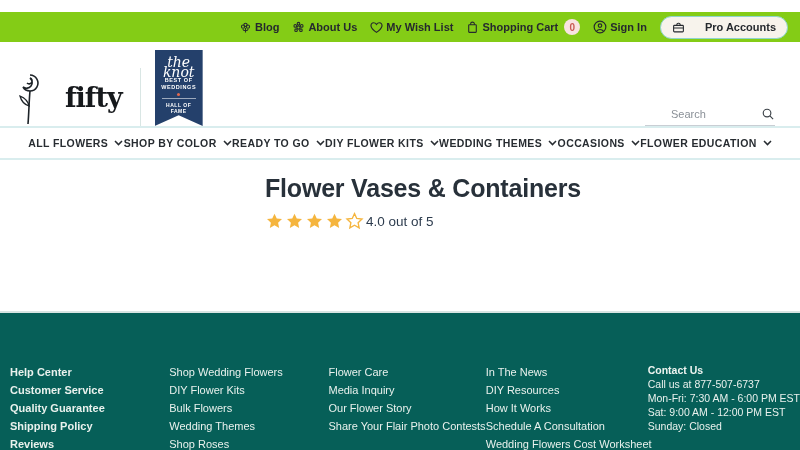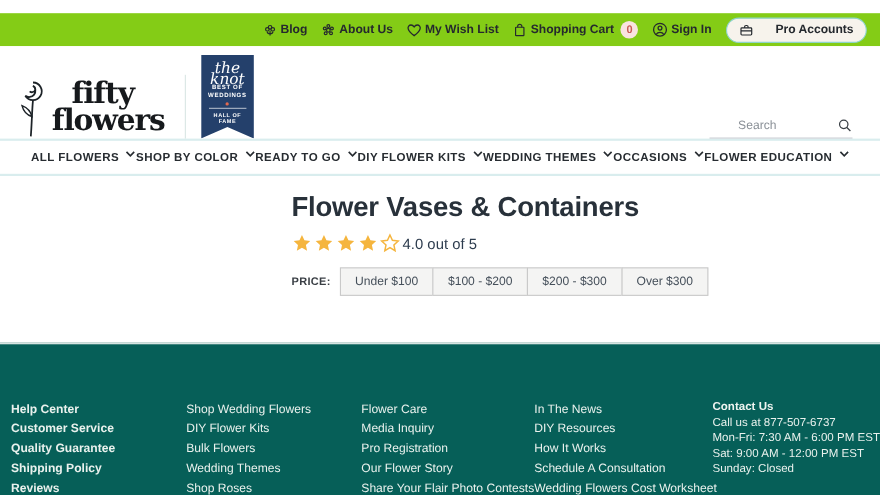--- a/index.html
+++ b/index.html
@@ -37,21 +37,21 @@
   .search-wrap { margin-left:auto; display:flex; align-items:center; gap:8px;
     border-bottom:1px solid #c9ced4; padding-bottom:4px; width:130px; margin-right:10px; }
   .search-input { border:none; outline:none; background:transparent; width:100%;
     font-size:11px; color:#555; padding-left:26px; }
   .search-input::placeholder { color:#8a9097; }
 
   
   .nav { height:34px; border-top:2px solid #d9edee; border-bottom:2px solid #d9edee;
     display:flex; align-items:center; justify-content:space-around; padding:0 28px;
     background:#fff; }
-  .nav-item { display:flex; gap:6px; font-size:10.5px; font-weight:700;
+  .nav-item { display:flex; align-items:center; gap:6px; font-size:10.5px; font-weight:700;
     letter-spacing:.4px; color:#272c31; cursor:pointer; white-space:nowrap; }
 
   
   .main { height:151px; padding:14px 0 0 265px; background:#fff; }
   .page-title { font-size:25px; font-weight:600; color:#28313a; letter-spacing:-.2px; }
   .rating-row { display:flex; align-items:center; margin-top:9px; }
   .stars { display:flex; gap:1px; }
   .rating-text { font-size:13.5px; color:#2d3c4e; margin-left:2px; }
   .price-row { display:flex; align-items:center; margin-top:13px; }
   .price-label { font-size:10px; font-weight:700; color:#3a3f45; letter-spacing:.3px;
@@ -132,21 +132,20 @@
 
 <div class="header">
   <div class="logo">
     <svg width="30" height="56" viewBox="0 0 30 56" fill="none" stroke="#1d2328" stroke-width="1.6">
         <path d="M15 13m0-8a8 8 0 1 1-7 12a5.5 5.5 0 1 0 7-9a3 3 0 1 1-3 5"></path>
         <path d="M15 21C14 31 14 42 13 54"></path>
         <path d="M14 36c-6-2-8-6-9-10 5 2 8 5 9 10z" stroke-width="1.3"></path>
       </svg>
     <div class="logo-text">
       <div class="logo-l1">fifty</div>
-      <div class="logo-l2">flowers</div>
     </div>
   </div>
   <div class="hdr-divider"></div>
   <div class="knot-badge">
     <div class="knot-script">the knot</div>
     <div class="knot-line">BEST OF</div>
     <div class="knot-line">WEDDINGS</div>
     <div class="knot-dot"></div>
     <div class="knot-hof">HALL OF FAME</div>
   </div>
@@ -218,24 +217,20 @@
           <polygon points="12,2.2 15,8.6 22,9.4 16.8,14.2 18.2,21.2 12,17.6 5.8,21.2 7.2,14.2 2,9.4 9,8.6" fill="#f5b53e" stroke="#f5b53e" stroke-width="0"></polygon>
         </svg>
         <svg width="19" height="18" viewBox="0 0 24 24">
           <polygon points="12,2.2 15,8.6 22,9.4 16.8,14.2 18.2,21.2 12,17.6 5.8,21.2 7.2,14.2 2,9.4 9,8.6" fill="#f5b53e" stroke="#f5b53e" stroke-width="0"></polygon>
         </svg>
         <svg width="19" height="18" viewBox="0 0 24 24">
           <polygon points="12,2.2 15,8.6 22,9.4 16.8,14.2 18.2,21.2 12,17.6 5.8,21.2 7.2,14.2 2,9.4 9,8.6" fill="#ffffff" stroke="#f5b53e" stroke-width="1.8"></polygon>
         </svg>
       </span>
     <span class="rating-text">4.0 out of 5</span>
-  </div>
-  <div class="price-row">
-    <span class="price-label">PRICE:</span>
-    <span><button class="price-btn">Under $100</button><button class="price-btn">$100 - $200</button><button class="price-btn">$200 - $300</button><button class="price-btn">Over $300</button></span>
   </div>
 </div>
 
 <div class="footer">
   <div class="f-col f-col-1">
       <a class="f-link">Help Center</a>
       <a class="f-link">Customer Service</a>
       <a class="f-link">Quality Guarantee</a>
       <a class="f-link">Shipping Policy</a>
       <a class="f-link">Reviews</a>
@@ -245,21 +240,20 @@
       <a class="f-link">Shop Wedding Flowers</a>
       <a class="f-link">DIY Flower Kits</a>
       <a class="f-link">Bulk Flowers</a>
       <a class="f-link">Wedding Themes</a>
       <a class="f-link">Shop Roses</a>
       <a class="f-link">Shop Greenery</a>
     </div>
   <div class="f-col f-col-3">
       <a class="f-link">Flower Care</a>
       <a class="f-link">Media Inquiry</a>
-      <a class="f-link">Pro Registration</a>
       <a class="f-link">Our Flower Story</a>
       <a class="f-link">Share Your Flair Photo Contests</a>
     </div>
   <div class="f-col f-col-4">
       <a class="f-link">In The News</a>
       <a class="f-link">DIY Resources</a>
       <a class="f-link">How It Works</a>
       <a class="f-link">Schedule A Consultation</a>
       <a class="f-link">Wedding Flowers Cost Worksheet</a>
       <a class="f-link">FiftyFlowers Blog</a>

